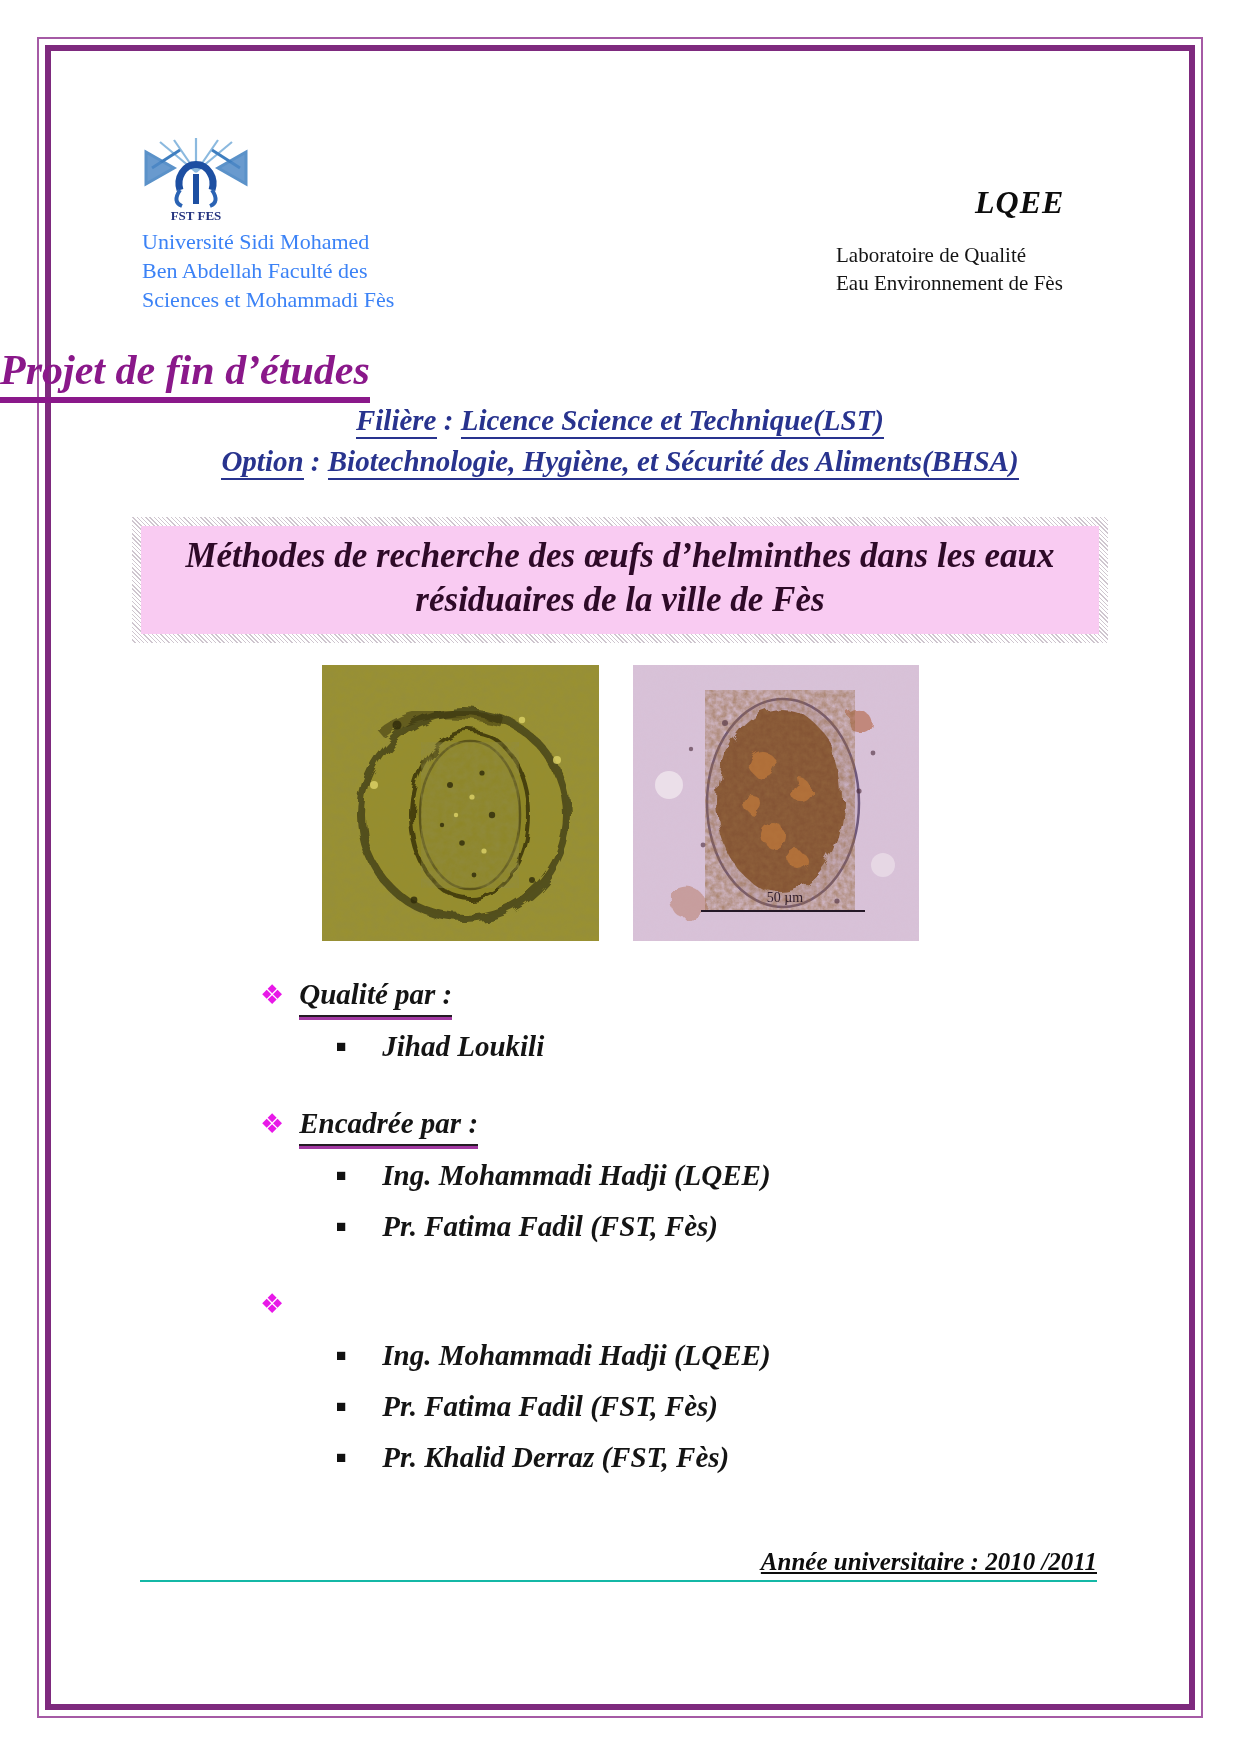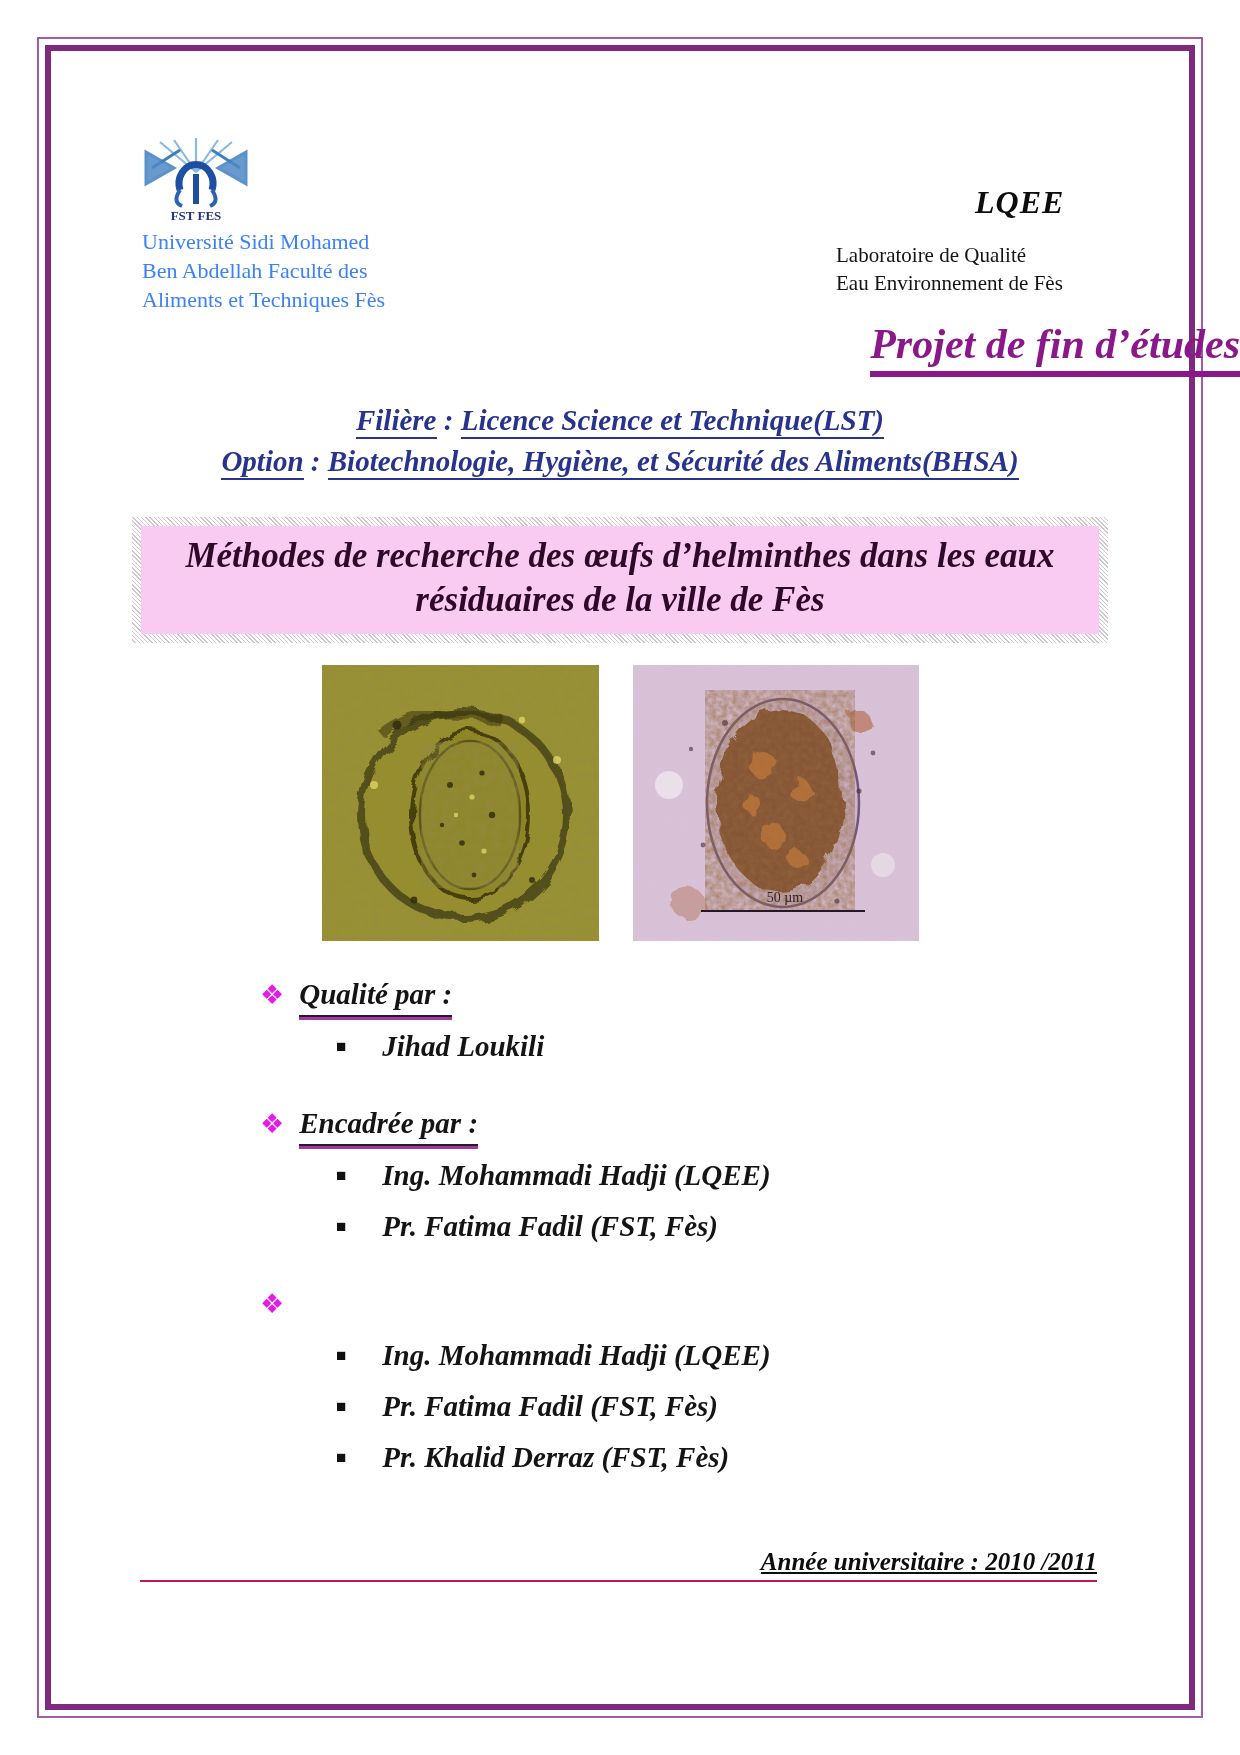--- a/index.html
+++ b/index.html
@@ -11,21 +11,21 @@
   .frame-outer{position:absolute;inset:37px;border:2px solid #a55aa5;pointer-events:none;}
   .frame-inner{position:absolute;inset:45px;border:6px solid #7e2a7e;pointer-events:none;}
 
   
   .logo{position:absolute;left:140px;top:138px;width:112px;height:88px;}
   .univ{position:absolute;left:142px;top:227px;font-size:22px;line-height:29px;color:#3b82f6;}
   .lqee{position:absolute;left:975px;top:184px;font-size:32px;font-weight:bold;font-style:italic;color:#0d0d0d;letter-spacing:1px;}
   .lab{position:absolute;left:836px;top:228px;font-size:21px;line-height:28px;color:#141414;margin-top:13px;}
 
   
-  .title-wrap{position:absolute;top:320px;left:0;width:100%;text-align:right;}
+  .title-wrap{position:absolute;top:346px;left:0;width:100%;text-align:left;}
   .title{
     display:inline-block;font-size:42px;font-style:italic;font-weight:600;color:#8a188a;
     padding-bottom:3px;box-shadow:0 2px 0 #8a188a,0 6px 0 #8a188a;
   }
   .prog{position:absolute;left:0;width:100%;text-align:center;font-size:29px;font-style:italic;font-weight:600;color:#28338e;}
   .prog .u{border-bottom:2px solid #28338e;padding-bottom:1px;}
   .prog-filiere{top:404px;}
   .prog-option{top:445px;}
 
   
@@ -53,21 +53,21 @@
     display:inline-block;font-size:29px;line-height:38px;font-style:italic;font-weight:600;color:#141414;
     padding-bottom:2px;box-shadow:0 2px 0 #241c24,0 5px 0 #a238a2;
   }
   .sec-items{list-style:none;margin:6px 0 0 0;padding:0 0 0 76px;}
   .sec-items li{display:flex;align-items:baseline;gap:36px;font-size:29px;line-height:46px;font-style:italic;font-weight:600;color:#141414;}
   .sq{font-size:17px;color:#111;font-style:normal;transform:translateY(-4px);}
 
   
   .footer{
     position:absolute;left:140px;width:957px;top:1548px;
-    border-bottom:2px solid #be185d;text-align:right;padding-bottom:4px;
+    border-bottom:2px solid #14b8a6;text-align:right;padding-bottom:4px;
   }
   .footer span{font-size:25px;font-weight:bold;font-style:italic;color:#0d0d0d;text-decoration:underline;}
 </style>
 </head>
 <body>
 
 <div class="page">
 
   <div class="frame-outer"></div>
   <div class="frame-inner"></div>
@@ -88,21 +88,21 @@
     </g>
     <path d="M40 52 A17 19 0 1 1 72 52" fill="none" stroke="#1d4fa2" stroke-width="7"></path>
     <line x1="56" y1="36" x2="56" y2="66" stroke="#1d4fa2" stroke-width="6"></line>
     <path d="M40 52 q-8 12 2 16 M72 52 q8 12 -2 16" fill="none" stroke="#2a63b4" stroke-width="4"></path>
     <text x="56" y="82" text-anchor="middle" font-size="13" font-weight="bold" fill="#24337f" font-family="Liberation Serif, serif">FST FES</text>
   </svg>
 
   <div class="univ">
     <div>Université Sidi Mohamed</div>
     <div>Ben  Abdellah Faculté des</div>
-    <div>Aliments et  Techniques Fès</div>
+    <div>Sciences et  Mohammadi Fès</div>
   </div>
 
   <div class="lqee">LQEE</div>
   <div class="lab">
     <div>Laboratoire de Qualité</div>
     <div>Eau Environnement  de Fès</div>
   </div>
 
   <div class="title-wrap">
     <span class="title">Projet de fin d’études</span>

